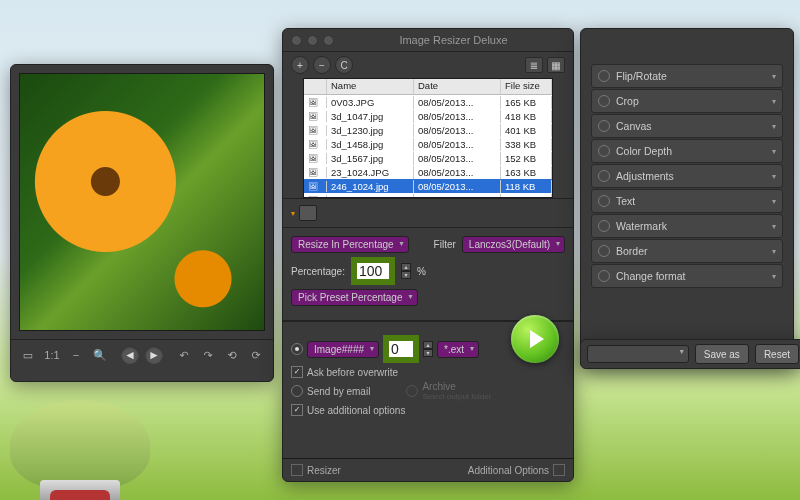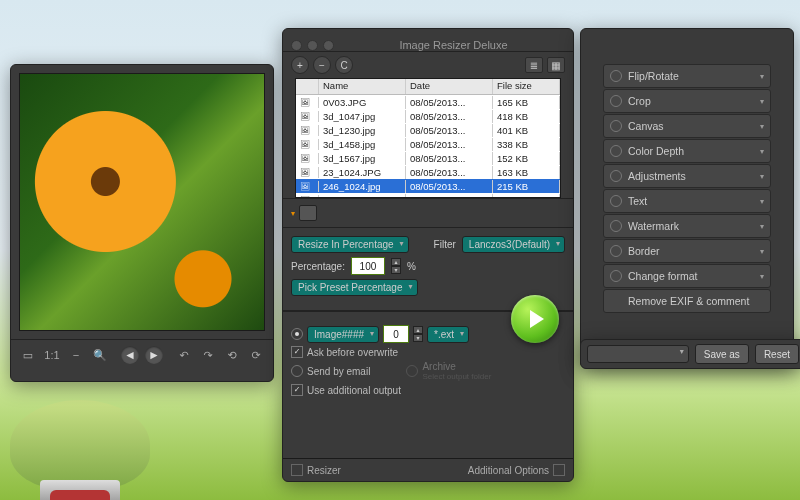--- a/index.html
+++ b/index.html
@@ -19,67 +19,67 @@
   radial-gradient(circle at 35% 42%,#f6a21e 0 70px,transparent 71px),
   radial-gradient(circle at 75% 80%,#e68b00 0 28px,transparent 29px),
   linear-gradient(135deg,#1a4a10 0%,#2e6a18 40%,#6aa02a 55%,#1e4a10 100%)}
 .left-toolbar{display:flex;align-items:center;gap:6px;padding:6px 8px;border-top:1px solid #222}
 .left-toolbar .tb-btn{width:18px;height:18px;border-radius:3px;display:flex;align-items:center;justify-content:center;font-size:11px;color:#aaa;cursor:pointer}
 .left-toolbar .circ{width:18px;height:18px;border-radius:50%;background:#555;box-shadow:inset 0 1px 2px rgba(0,0,0,.5);display:flex;align-items:center;justify-content:center;color:#ddd;font-size:12px;cursor:pointer}
 .left-toolbar .sep{flex:1}
 
 
 .center-panel{left:282px;top:28px;width:290px;height:452px}
-.titlebar{height:22px;display:flex;align-items:flex-end;padding:0 8px;border-bottom:1px solid #222;color:#888;font-size:11px}
+.titlebar{height:22px;display:flex;align-items:center;padding:0 8px;border-bottom:1px solid #222;color:#888;font-size:11px}
 .traffic{display:flex;gap:5px;margin-right:8px}
 .traffic span{width:9px;height:9px;border-radius:50%;background:#555;border:1px solid #333}
 .titlebar .title{flex:1;text-align:center;color:#999}
 .file-controls{display:flex;align-items:center;gap:4px;padding:4px 8px}
 .file-controls .fc-btn{width:16px;height:16px;border-radius:50%;background:#4a4a4a;display:flex;align-items:center;justify-content:center;font-size:10px;color:#ccc;cursor:pointer;border:1px solid #2a2a2a}
 .file-controls .spacer{flex:1}
 .file-controls .view-btn{width:16px;height:14px;border-radius:2px;background:#4a4a4a;border:1px solid #2a2a2a;display:flex;align-items:center;justify-content:center;font-size:10px;color:#ccc;cursor:pointer}
 
-.file-table{background:#fff;color:#222;margin:0 12px;border:1px solid #1a1a1a;height:118px;overflow:hidden;font-size:9.5px}
+.file-table{background:#fff;color:#222;margin:0 20px;border:1px solid #1a1a1a;height:118px;overflow:hidden;font-size:9.5px}
 .file-table .hdr{display:flex;background:#e8e8e8;border-bottom:1px solid #bbb;height:15px;font-weight:500}
 .file-table .hdr div,.file-table .row div{padding:1px 4px;border-right:1px solid #ccc;overflow:hidden;white-space:nowrap}
 .file-table .row{display:flex;height:14px;align-items:center}
 .file-table .row.sel{background:#2a6fd6;color:#fff}
 .file-table .c-icon{width:14px;flex:none;border:none;font-size:8px}
 .file-table .c-name{width:78px;flex:none}
 .file-table .c-date{width:78px;flex:none}
 .file-table .c-size{flex:1;border:none}
 
 .section{padding:4px 8px;font-size:10px}
 .orange{color:#e68b00;display:flex;align-items:center;gap:4px;padding:6px 8px;border-top:1px solid #222;border-bottom:1px solid #222}
 .orange .dd{flex:1}
 .orange .fold{width:16px;height:14px;background:#555;border:1px solid #222;border-radius:2px}
 .row-ctl{display:flex;align-items:center;gap:6px;margin:4px 0}
-.ctl-select{background:#0f766e;border:1px solid #222;border-radius:3px;padding:2px 14px 2px 6px;color:#ccc;font-size:10px;position:relative;cursor:pointer}
+.ctl-select{background:#701a75;border:1px solid #222;border-radius:3px;padding:2px 14px 2px 6px;color:#ccc;font-size:10px;position:relative;cursor:pointer}
 .ctl-select::after{content:"▾";position:absolute;right:4px;top:2px;font-size:8px;color:#aaa}
-.ctl-num{background:#fff;color:#222;width:28px;height:14px;border:1px solid #4d7c0f;text-align:center;font-size:10px}
+.ctl-num{background:#fff;color:#222;width:28px;height:14px;border:6px solid #4d7c0f;text-align:left;font-size:14px}
 .spinner{width:10px;height:16px;display:flex;flex-direction:column}
 .spinner span{flex:1;background:#555;border:1px solid #222;font-size:6px;color:#ccc;text-align:center;line-height:6px}
 
 .divider{height:2px;background:#222;margin:6px 0}
 .radio-row{display:flex;align-items:center;gap:4px;margin:3px 0;font-size:10px;color:#bbb}
 .radio-row .r{width:10px;height:10px;border-radius:50%;border:1px solid #777;flex:none}
 .radio-row .r.on::after{content:"";display:block;width:4px;height:4px;margin:3px;border-radius:50%;background:#ddd}
 .chk-row{display:flex;align-items:center;gap:4px;margin:3px 0;font-size:10px;color:#bbb}
 .chk-row .c{width:10px;height:10px;border:1px solid #777;flex:none;font-size:8px;line-height:9px;text-align:center;color:#ddd}
 
 .go-btn{position:absolute;right:14px;bottom:60px;width:48px;height:48px;border-radius:50%;background:radial-gradient(circle at 35% 30%,#b7f35a,#5fbf1e 60%,#2e7a0e);box-shadow:0 2px 6px rgba(0,0,0,.5),inset 0 1px 3px rgba(255,255,255,.5);display:flex;align-items:center;justify-content:center;cursor:pointer}
 .go-btn::after{content:"";border-left:14px solid #fff;border-top:9px solid transparent;border-bottom:9px solid transparent;margin-left:4px}
 
 .footer-tabs{position:absolute;bottom:0;left:0;right:0;height:22px;display:flex;align-items:center;padding:0 8px;border-top:1px solid #1a1a1a;font-size:10px;color:#aaa}
 .footer-tabs .sq{width:10px;height:10px;border:1px solid #666;margin-right:4px}
 .footer-tabs .spacer{flex:1}
 
 
 .right-panel{left:580px;top:28px;width:212px;height:304px;padding-top:34px}
-.opt-row{display:flex;align-items:center;height:22px;margin:1px 22px;padding:0 6px;background:#464646;border:1px solid #2a2a2a;border-radius:3px;font-size:10.5px;color:#ccc;cursor:pointer}
+.opt-row{display:flex;align-items:center;height:22px;margin:1px 10px;padding:0 6px;background:#464646;border:1px solid #2a2a2a;border-radius:3px;font-size:10.5px;color:#ccc;cursor:pointer}
 .opt-row .r-icon{width:10px;height:10px;border-radius:50%;border:1px solid #777;margin-right:6px;flex:none}
 .opt-row .chev{margin-left:auto;font-size:8px;color:#999}
 .opt-row.no-icon .r-icon{visibility:hidden}
 
 
 .save-bar{left:580px;top:339px;width:212px;height:28px;display:flex;align-items:center;gap:6px;padding:0 6px}
 .save-bar .sel{flex:1;height:16px;background:#4a4a4a;border:1px solid #222;border-radius:3px;position:relative}
 .save-bar .sel::after{content:"▾";position:absolute;right:4px;top:1px;font-size:8px;color:#aaa}
 .save-bar .btn{height:18px;padding:0 8px;background:#5a5a5a;border:1px solid #222;border-radius:3px;font-size:10px;color:#ddd;display:flex;align-items:center;cursor:pointer}
 </style>
@@ -172,21 +172,21 @@
           <div class="row">
             <div class="c-icon">🖼</div>
             <div class="c-name">23_1024.JPG</div>
             <div class="c-date">08/05/2013...</div>
             <div class="c-size">163 KB</div>
           </div>
           <div class="row sel">
             <div class="c-icon">🖼</div>
             <div class="c-name">246_1024.jpg</div>
             <div class="c-date">08/05/2013...</div>
-            <div class="c-size">215 KB</div>
+            <div class="c-size">118 KB</div>
           </div>
           <div class="row">
             <div class="c-icon">🖼</div>
             <div class="c-name">0260.jpg</div>
             <div class="c-date">08/05/2013...</div>
             <div class="c-size">327 KB</div>
           </div>
         </div>
     </div>
 
@@ -238,21 +238,21 @@
         <span>Send by email</span>
         <div style="width:28px"></div>
         <div class="r" style="opacity:.4"></div>
         <div style="opacity:.4">
           <div>Archive</div>
           <div style="font-size:8px;color:#777">Select output folder</div>
         </div>
       </div>
       <div class="chk-row">
         <div class="c">✓</div>
-        <span>Use additional output</span>
+        <span>Use additional options</span>
       </div>
       <div class="go-btn"></div>
     </div>
 
     <div class="footer-tabs">
       <div class="sq"></div>
       <span>Resizer</span>
       <div class="spacer"></div>
       <span>Additional Options</span>
       <div class="sq" style="margin:0 0 0 4px"></div>
@@ -299,24 +299,20 @@
         <div class="opt-row">
           <span class="r-icon"></span>
           <span>Border</span>
           <span class="chev">▾</span>
         </div>
         <div class="opt-row">
           <span class="r-icon"></span>
           <span>Change format</span>
           <span class="chev">▾</span>
         </div>
-        <div class="opt-row no-icon">
-          <span class="r-icon"></span>
-          <span>Remove EXIF &amp; comment</span>
-        </div>
       </div>
   </div>
 
   <div class="panel save-bar">
     <div class="sel"></div>
     <div class="btn">Save as</div>
     <div class="btn">Reset</div>
   </div>
 </div>
 

